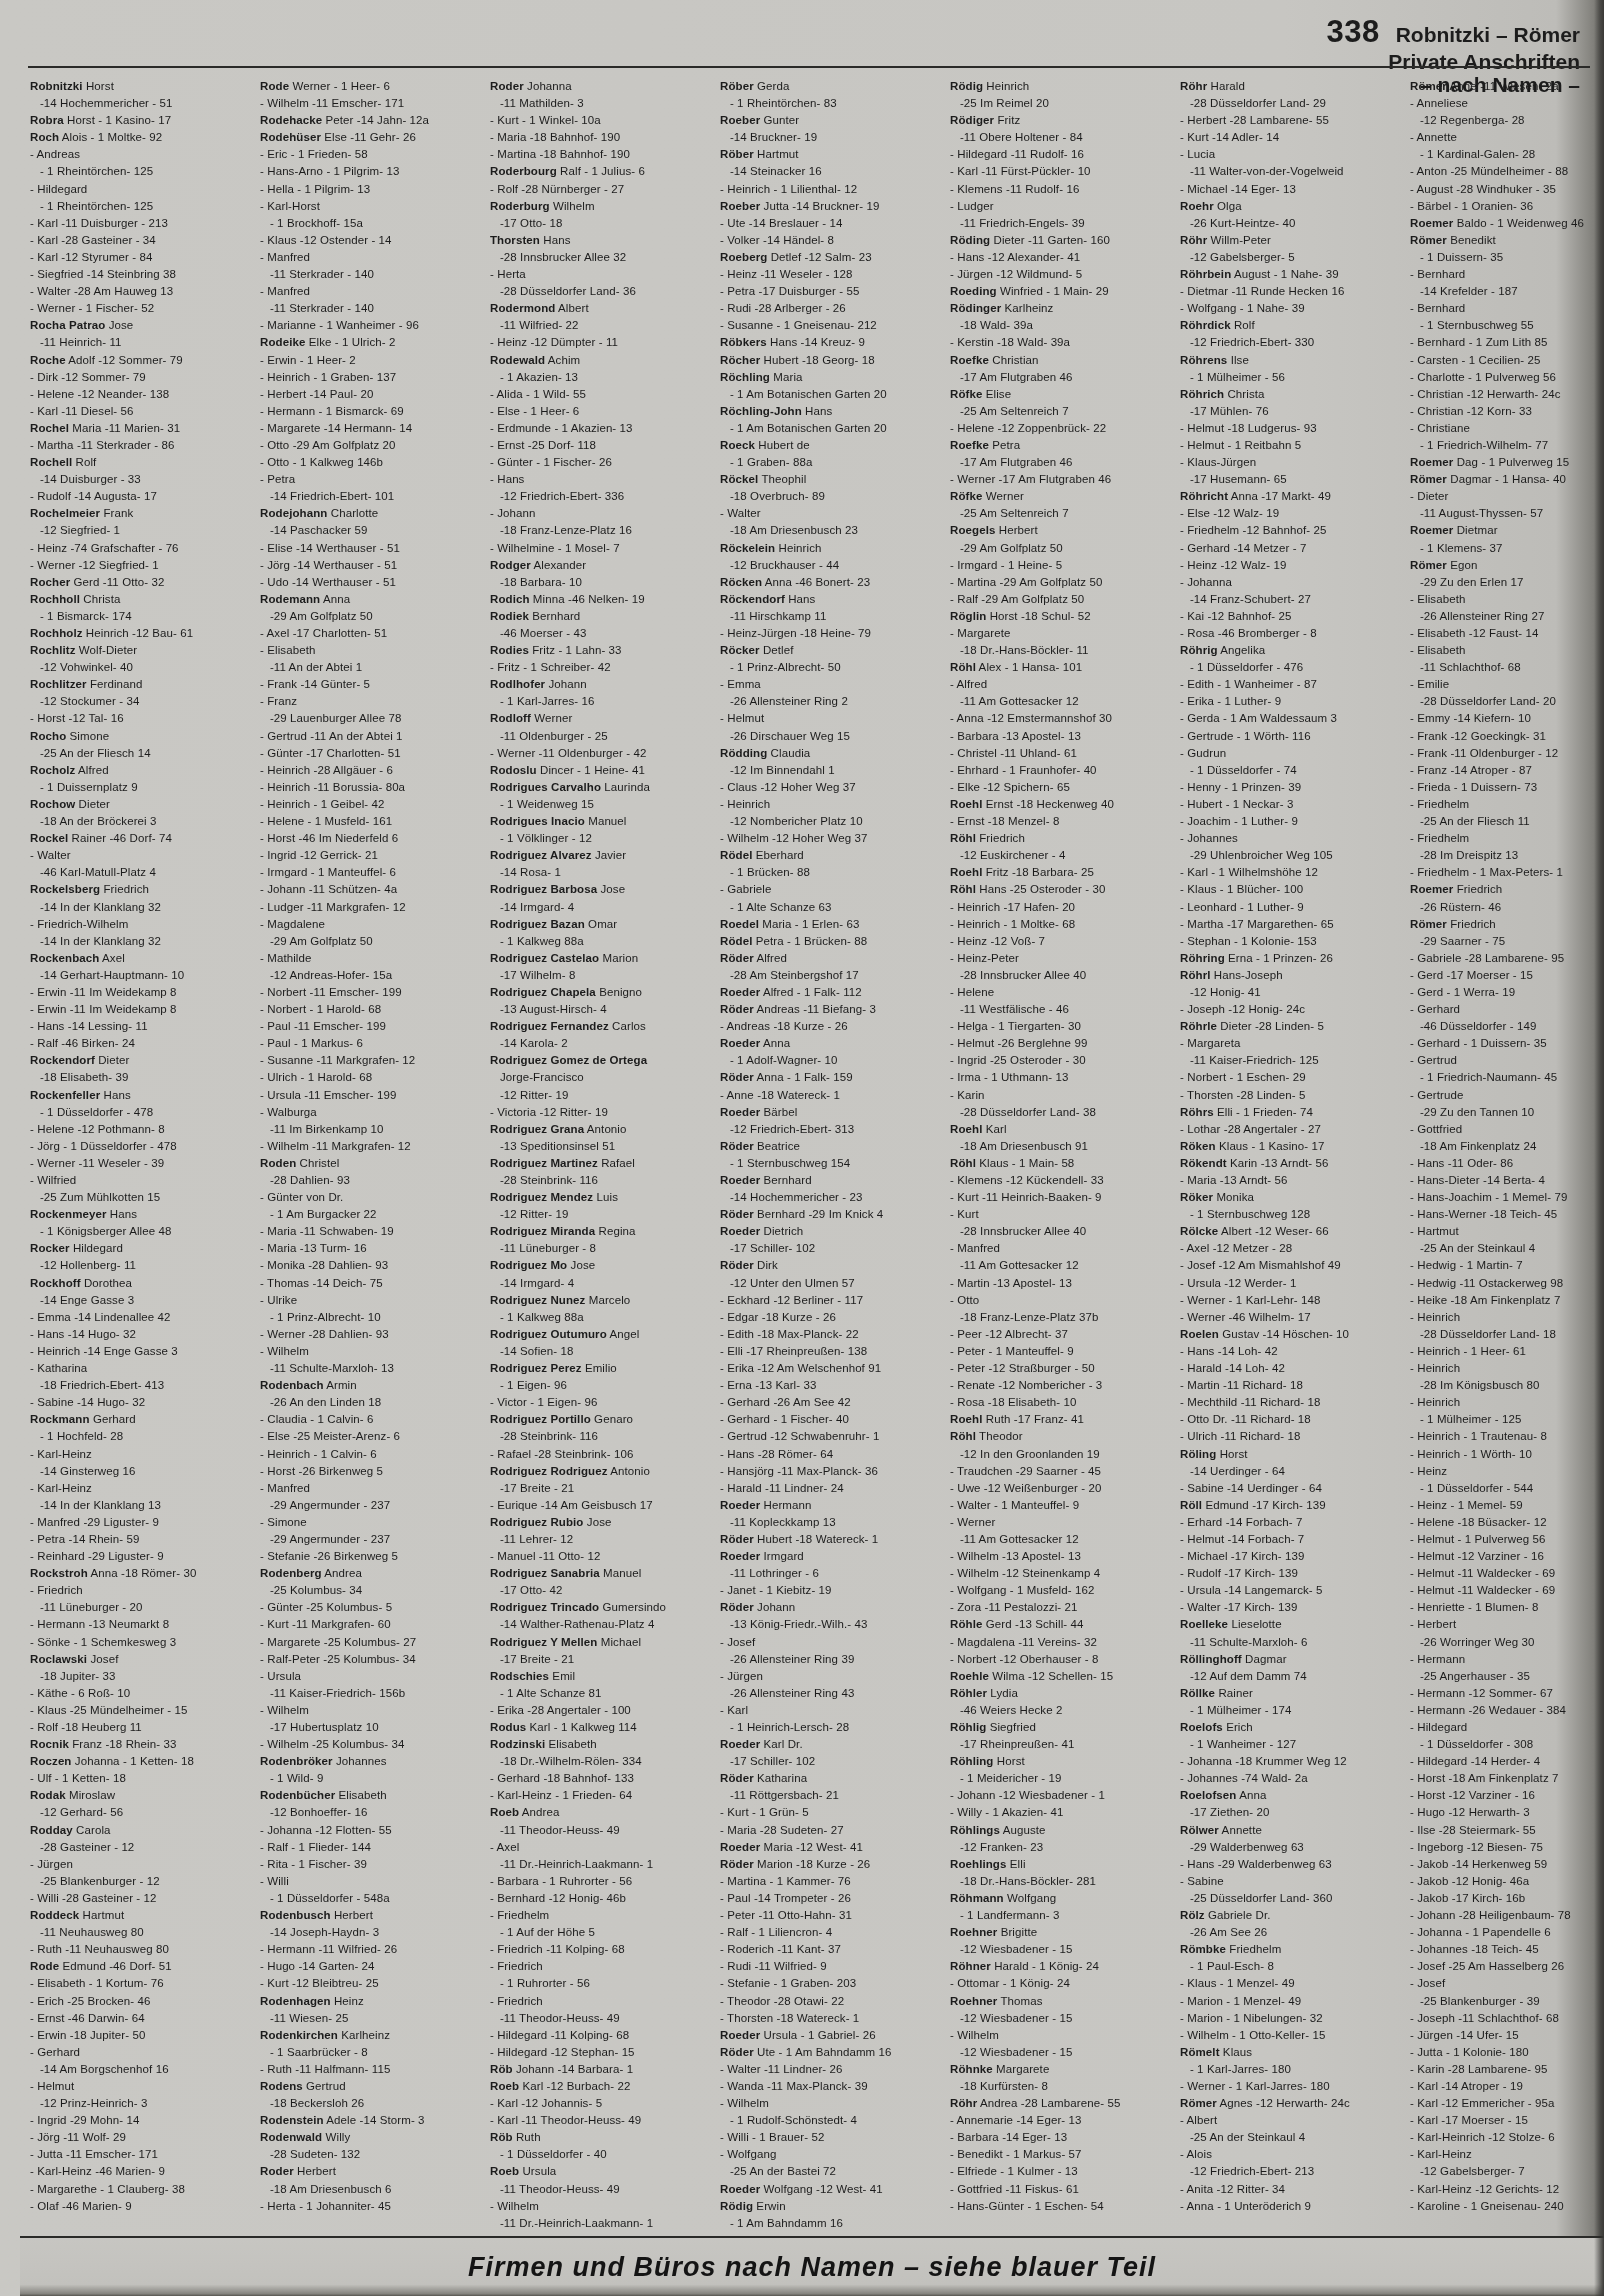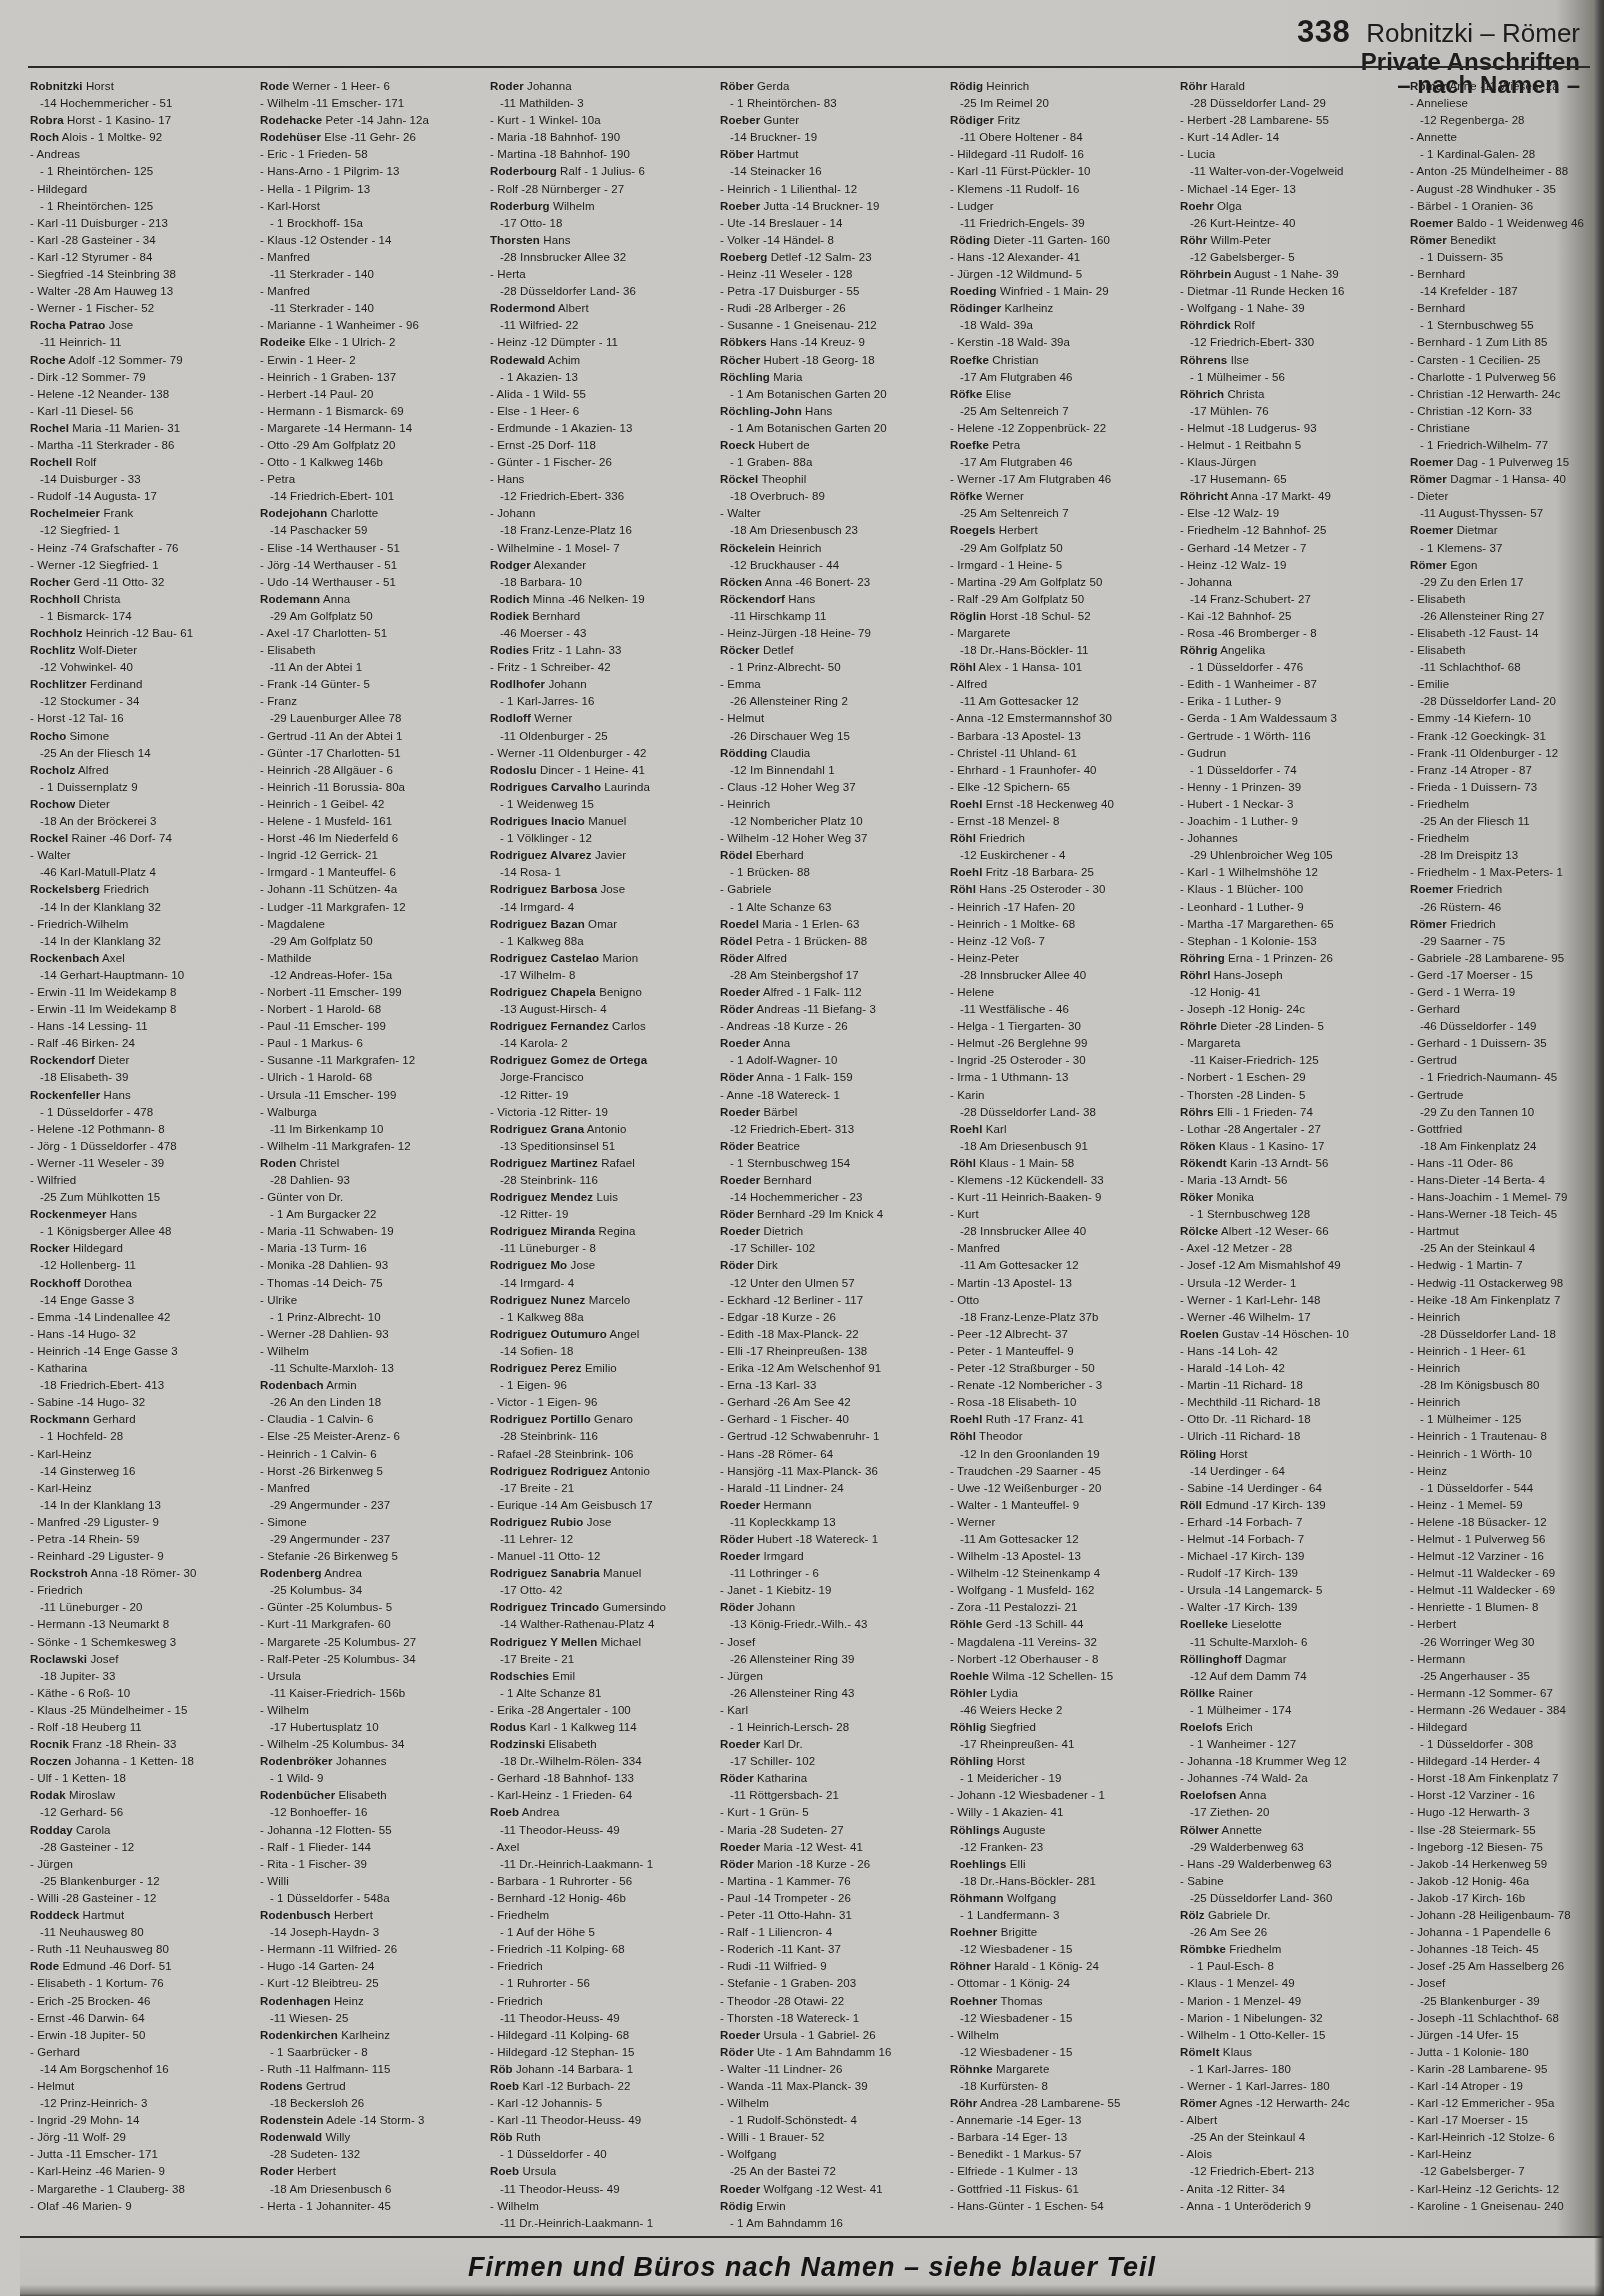--- a/index.html
+++ b/index.html
@@ -18,22 +18,22 @@
   .edge-right{
     position:absolute;top:0;right:0;width:10px;height:100%;
     background:linear-gradient(90deg,rgba(0,0,0,0) 0%,rgba(40,40,38,.55) 60%,#3a3936 100%);
   }
   .header{
     position:absolute;top:14px;left:30px;right:24px;height:48px;
     display:flex;justify-content:space-between;align-items:flex-end;flex-direction:column;
   }
   .hleft{display:flex;align-items:baseline;gap:16px;}
   .pagenum{font-size:31px;font-weight:700;letter-spacing:.5px;}
-  .range{font-size:26px;font-weight:400;}
-  .hright{text-align:right;font-weight:700;font-size:24px;line-height:23px;margin-left:10px;}
+  .range{font-size:21px;font-weight:700;}
+  .hright{text-align:right;font-weight:700;font-size:21px;line-height:23px;margin-left:10px;}
   .rule-top{
     position:absolute;top:66px;left:28px;right:14px;height:2px;background:#2a2a28;
   }
   .cols{
     position:absolute;top:78px;left:30px;right:12px;bottom:62px;
     display:flex;gap:10px;overflow:hidden;
   }
   .col{
     flex:0 0 220px;width:220px;overflow:hidden;
   }

